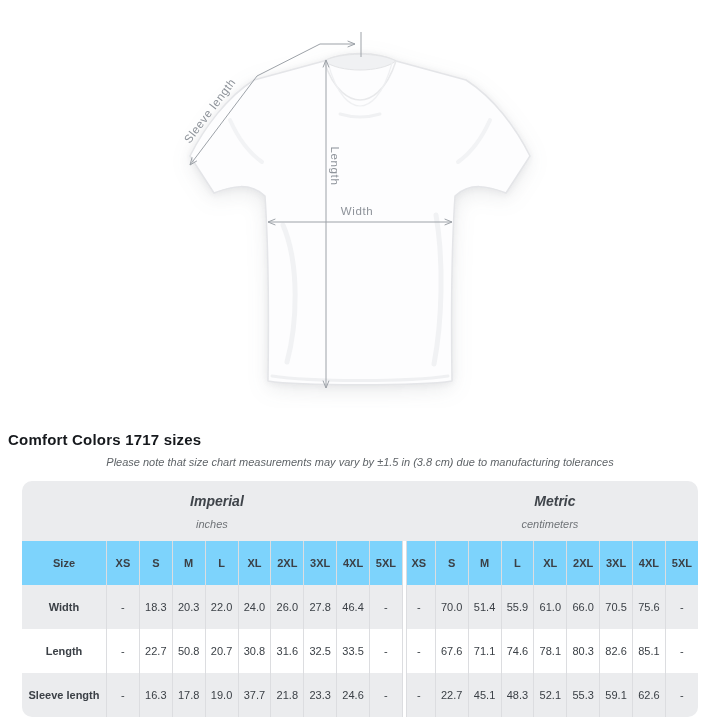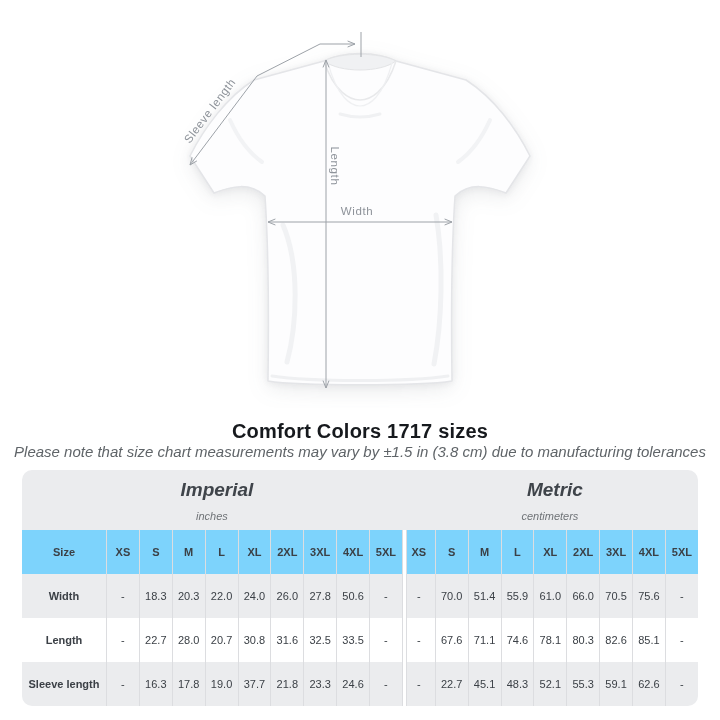--- a/index.html
+++ b/index.html
@@ -5,29 +5,29 @@
   html,body{margin:0;padding:0;background:#fff;}
   .page{width:720px;height:720px;background:#fff;position:relative;overflow:hidden;
         font-family:"Liberation Sans",sans-serif;}
   
   .diagram{width:720px;height:408px;position:relative;}
   .diagram svg{display:block;}
   .shirt-outline{filter:drop-shadow(0 6px 10px rgba(70,75,85,0.10)) drop-shadow(0 1px 3px rgba(70,75,85,0.07));}
   .measure-line{stroke:#9da2a8;stroke-width:1;fill:none;}
   .measure-label{font-family:"Liberation Sans",sans-serif;font-size:11.5px;fill:#8e939a;letter-spacing:.6px;}
   
-  .title{margin:0;padding-top:15px;text-align:center;font-size:20px;line-height:17px;
+  .title{margin:8px;padding-top:15px;font-size:15px;line-height:17px;
          font-weight:bold;color:#16191d;letter-spacing:.2px;}
-  .note{margin:5px 0 0;text-align:center;font-style:italic;font-size:15px;line-height:13px;color:#5f6468;}
+  .note{margin:5px 0 0;text-align:center;font-style:italic;font-size:11px;line-height:13px;color:#5f6468;}
   
   .table-wrap{width:676px;margin:12px auto 0;border-radius:10px;overflow:hidden;background:#fff;}
   table.size-table{width:100%;border-collapse:separate;border-spacing:0;table-layout:fixed;
                    font-size:11px;color:#3b4046;}
   .band td{height:58px;background:#ebecee;text-align:center;vertical-align:middle;}
-  .section-label{font-size:19px;font-weight:bold;font-style:italic;color:#3f444a;margin-left:10px;}
+  .section-label{font-size:14px;font-weight:bold;font-style:italic;color:#3f444a;margin-left:10px;}
   .section-sub{font-size:11px;font-style:italic;color:#6f7377;margin-top:9px;}
   .size-row td{height:42px;background:#7dd3fc;text-align:center;vertical-align:middle;font-weight:bold;}
   .data-row td{height:42px;text-align:center;vertical-align:middle;}
   .data-row.alt td{background:#ebecee;}
   .data-row td.lbl{font-weight:bold;}
   .size-row td + td, .data-row td + td{border-left:1px solid #dcdde0;}
   td.sec-start{box-shadow:inset 3px 0 0 #ffffff, inset 4px 0 0 #dcdde0;}
 </style>
 </head>
 <body>
@@ -147,38 +147,38 @@
 
       <tr class="data-row alt">
         <td class="lbl">Width</td>
         <td>-</td>
         <td>18.3</td>
         <td>20.3</td>
         <td>22.0</td>
         <td>24.0</td>
         <td>26.0</td>
         <td>27.8</td>
-        <td>50.6</td>
+        <td>46.4</td>
         <td>-</td>
         <td class="sec-start">-</td>
         <td>70.0</td>
         <td>51.4</td>
         <td>55.9</td>
         <td>61.0</td>
         <td>66.0</td>
         <td>70.5</td>
         <td>75.6</td>
         <td>-</td>
       </tr>
 
       <tr class="data-row">
         <td class="lbl">Length</td>
         <td>-</td>
         <td>22.7</td>
-        <td>28.0</td>
+        <td>50.8</td>
         <td>20.7</td>
         <td>30.8</td>
         <td>31.6</td>
         <td>32.5</td>
         <td>33.5</td>
         <td>-</td>
         <td class="sec-start">-</td>
         <td>67.6</td>
         <td>71.1</td>
         <td>74.6</td>

